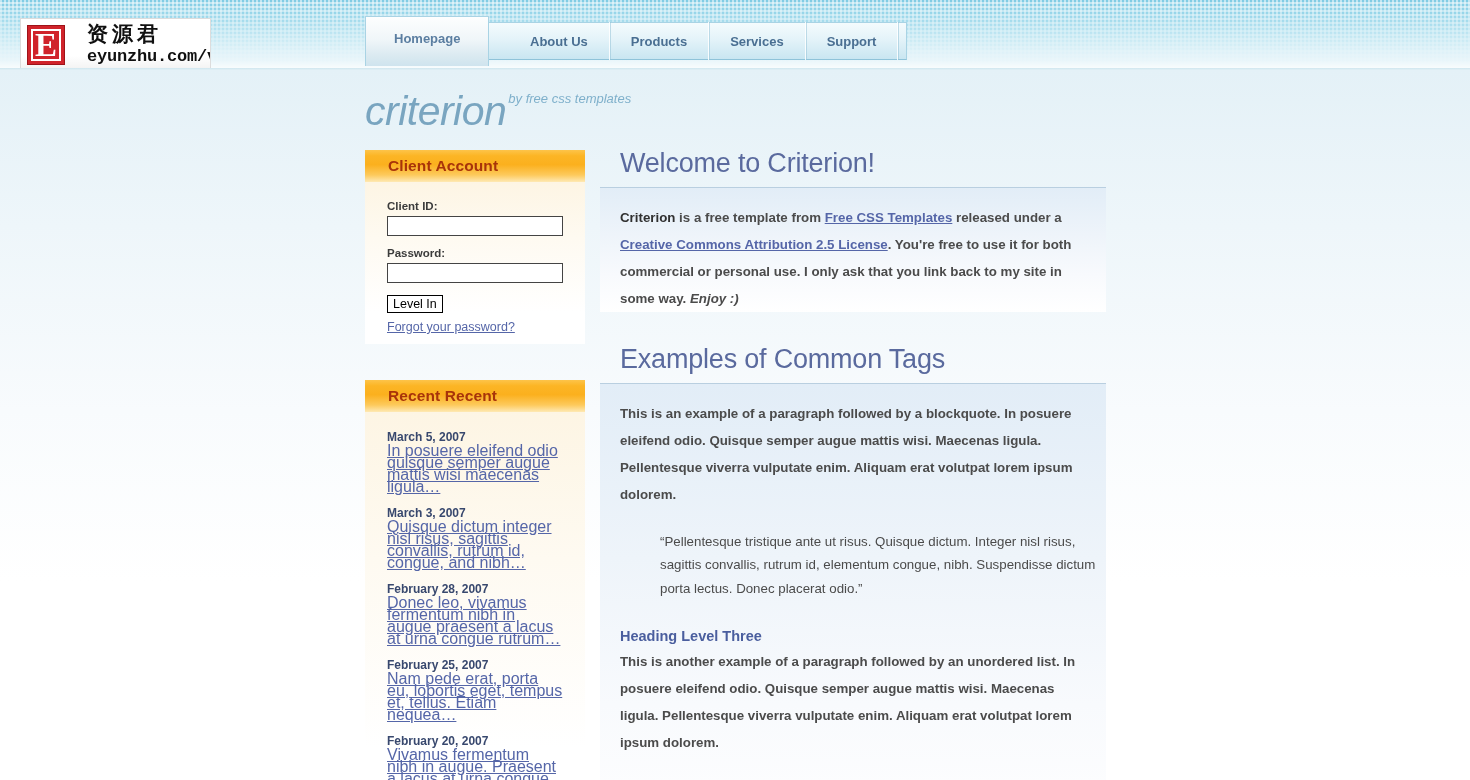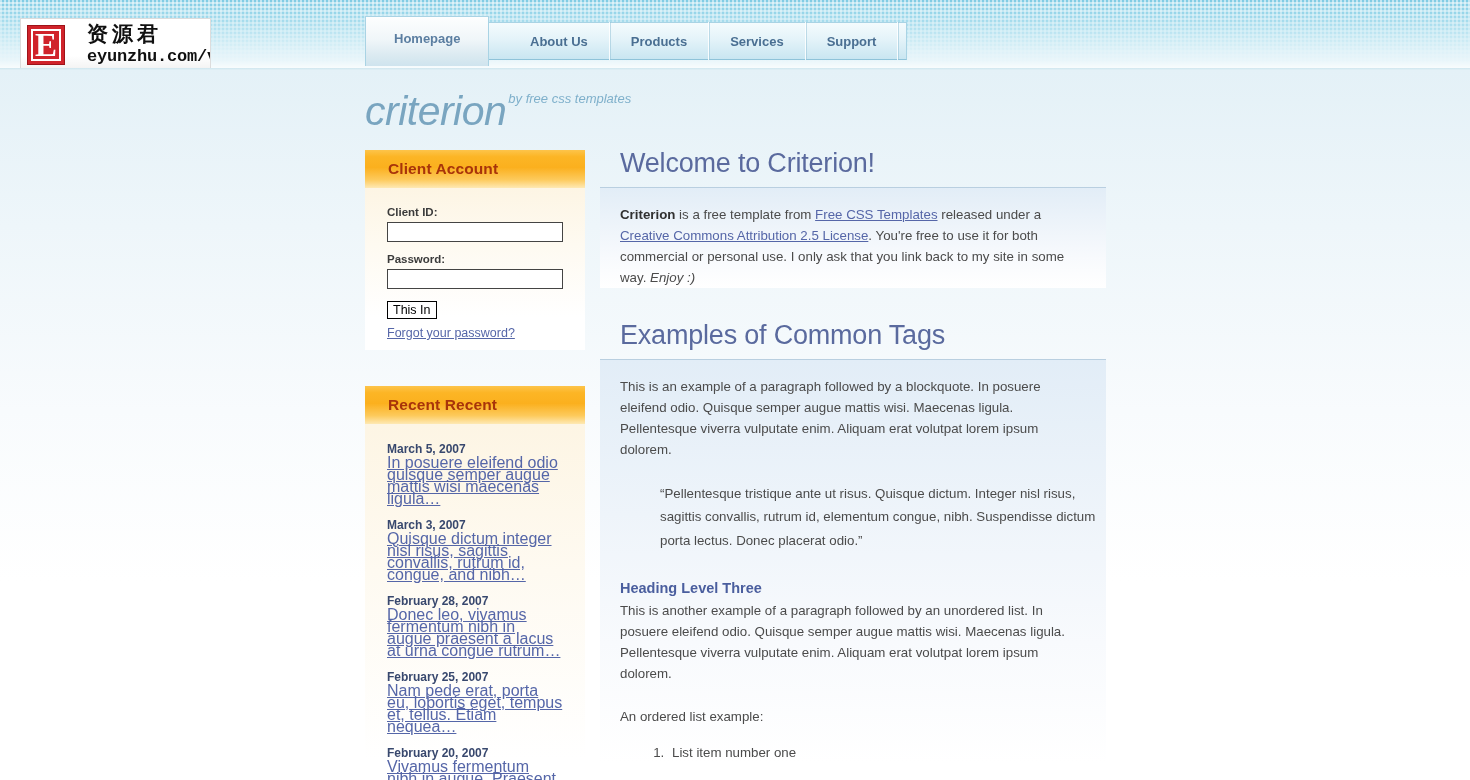--- a/index.html
+++ b/index.html
@@ -191,21 +191,21 @@
   }
   .main {
     position: absolute;
     left: 600px; top: 148px;
     width: 506px;
   }
 
   
   .box { margin-bottom: 36px; }
   .box-head {
-    height: 38px;
+    height: 32px;
     background: linear-gradient(to bottom, #fdc44a 0%, #fcb525 18%, #fbb01e 46%, #fdca5c 78%, #fee9b4 100%);
     display: flex;
     align-items: center;
     padding-left: 23px;
   }
   .box-head h2 {
     margin: 0;
     font-size: 15.5px;
     font-weight: bold;
     color: #a8340a;
@@ -285,22 +285,23 @@
     width: 506px;
   }
   .sec-fade {
     background: linear-gradient(to bottom, #e2edf7 0%, #eef4fa 38%, #f8fafd 70%, #ffffff 100%);
     padding: 16px 20px 0 20px;
   }
 
   .main p {
     margin: 0 0 10px 0;
     font-size: 13.3px;
-    line-height: 21px;
+    line-height: 27px;
     color: #4b4b4b;
+    font-weight: bold;
   }
   .main p.tight { margin-bottom: 0; }
   .main strong { color: #303030; }
   .main a {
     color: #5566a8;
     text-decoration: underline;
     cursor: pointer;
   }
   .main em { font-style: italic; }
 
@@ -366,21 +367,21 @@
 
     <section class="box">
       <div class="box-head">
         <h2>Client Account</h2>
       </div>
       <div class="box-body">
         <div class="field-label">Client ID:</div>
         <input class="field-input" type="text" value="" style="">
         <div class="field-label">Password:</div>
         <input class="field-input" type="password" value="" style="">
-        <button class="signin-btn">This In</button>
+        <button class="signin-btn">Level In</button>
         <a class="forgot">Forgot your password?</a>
       </div>
     </section>
 
     <section class="box">
       <div class="box-head">
         <h2>Recent Recent</h2>
       </div>
       <div class="box-body">
         <div class="update">

